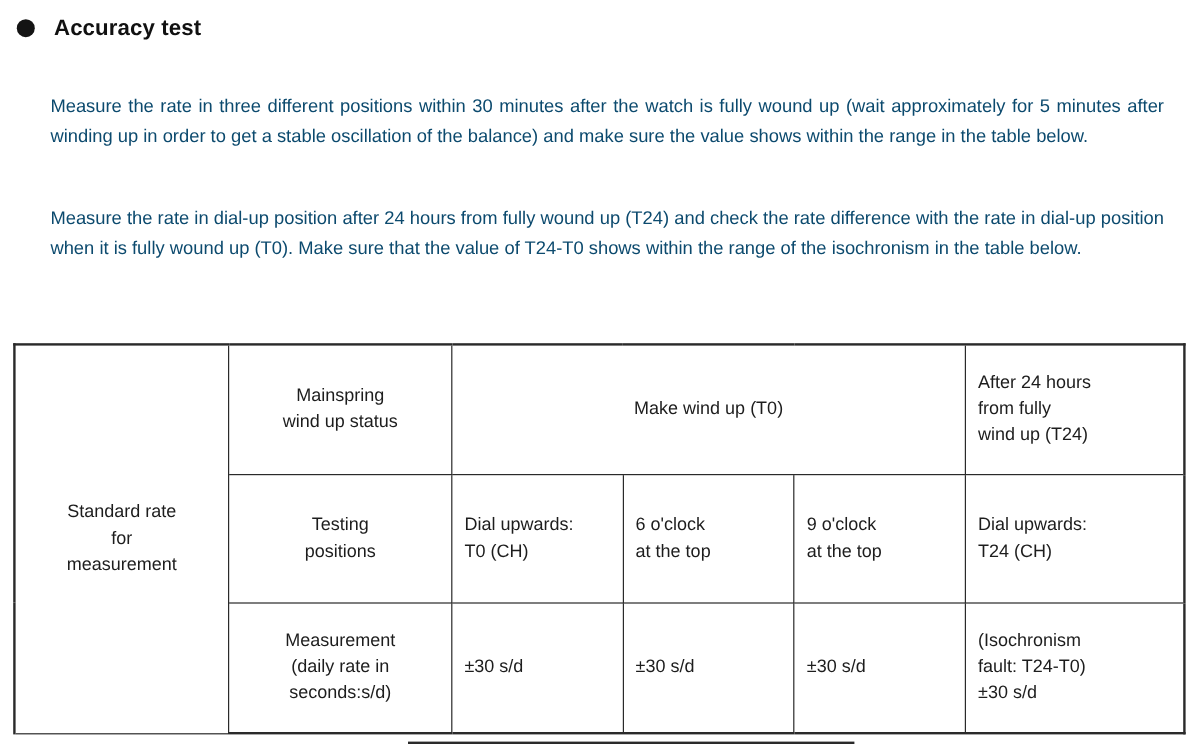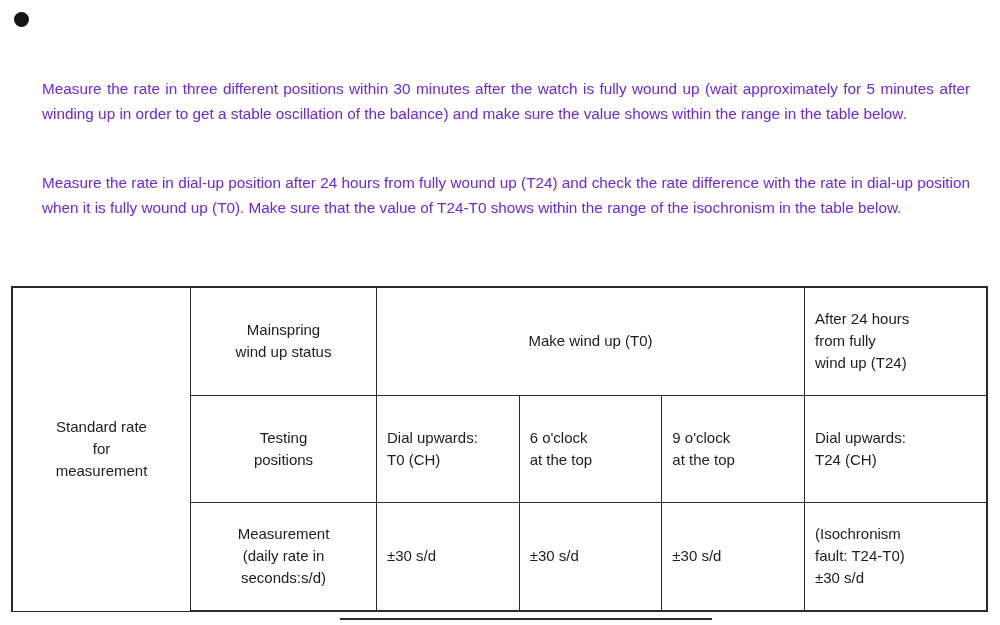--- a/index.html
+++ b/index.html
@@ -43,21 +43,21 @@
 
   
   .para {
     position: absolute;
     left: 42px;
     width: 928px;
     font-size: 15.3px;
     line-height: 24.5px;
     text-align: justify;
     text-justify: inter-word;
-    color: #6d28d9;
+    color: #0c4a6e;
   }
   #para-1 { top: 62px; }
   #para-2 { top: 156px; }
 
   
   .rate-table {
     position: absolute;
     left: 11px;
     top: 286px;
     width: 977px;
@@ -97,20 +97,21 @@
     width: 372px;
     height: 2.4px;
     background: #2a2a2a;
   }
 </style>
 </head>
 <body>
 
 <div class="heading-row">
   <span class="bullet-dot"></span>
+  <span class="heading-text">Accuracy test</span>
 </div>
 
 <p class="para" id="para-1">Measure the rate in three different positions within 30 minutes after the watch is fully wound up (wait approximately for 5 minutes after winding up in order to get a stable oscillation of the balance) and make sure the value shows within the range in the table below.</p>
 <p class="para" id="para-2">Measure the rate in dial-up position after 24 hours from fully wound up (T24) and check the rate difference with the rate in dial-up position when it is fully wound up (T0).  Make sure that the value of T24-T0 shows within the range of the isochronism in the table below.</p>
 
 <table class="rate-table">
   <tbody>
     <tr class="row-h">
       <td class="cell-stub c-center outer-l outer-t" rowspan="3">Standard rate<br>for<br>measurement</td>
       <td class="cell-kind c-center outer-t">Mainspring<br>wind up status</td>

